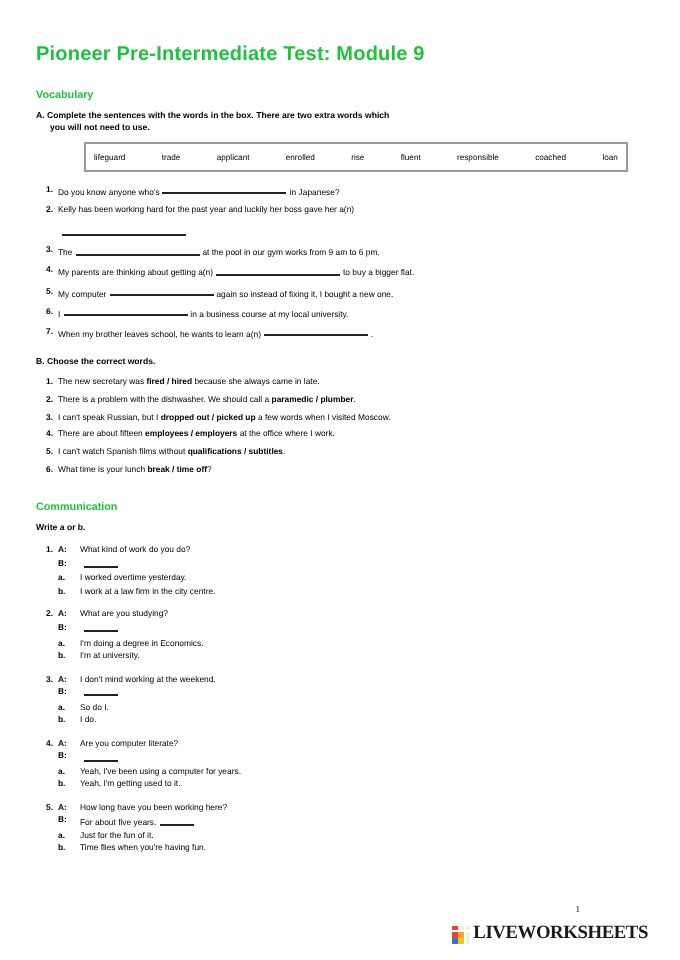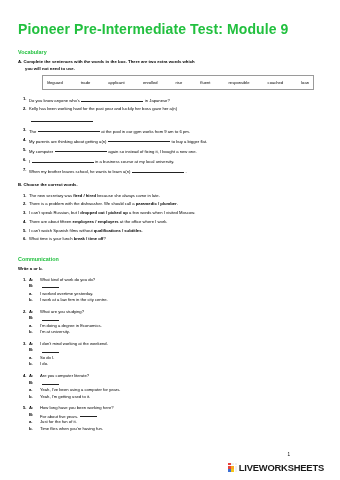--- a/index.html
+++ b/index.html
@@ -21,21 +21,21 @@
     width: 340px;
     height: 480px;
     padding: 0;
     box-sizing: border-box;
   }
   .inner {
     padding: 22px 18px 0 18px;
   }
   .doc-title {
     color: #22c03f;
-    font-size: 14px;
+    font-size: 10px;
     font-weight: bold;
     letter-spacing: 0.1px;
     margin: 0 0 13px 0;
     line-height: 1.1;
   }
   .section-head {
     color: #22c03f;
     font-size: 5.4px;
     font-weight: bold;
     margin: 0 0 3px 0;
@@ -142,20 +142,21 @@
   }
   .dlg-row.sub .num { visibility: hidden; }
   .opt-row .spk {
     font-weight: bold;
   }
   .footer {
     position: absolute;
     right: 16px;
     bottom: 8px;
     text-align: right;
+    font-family: Liberation Serif, serif;
   }
   .pagenum {
     font-size: 4.6px;
     margin-bottom: 6px;
     margin-right: 34px;
   }
   .logo {
     display: flex;
     align-items: center;
     justify-content: flex-end;

